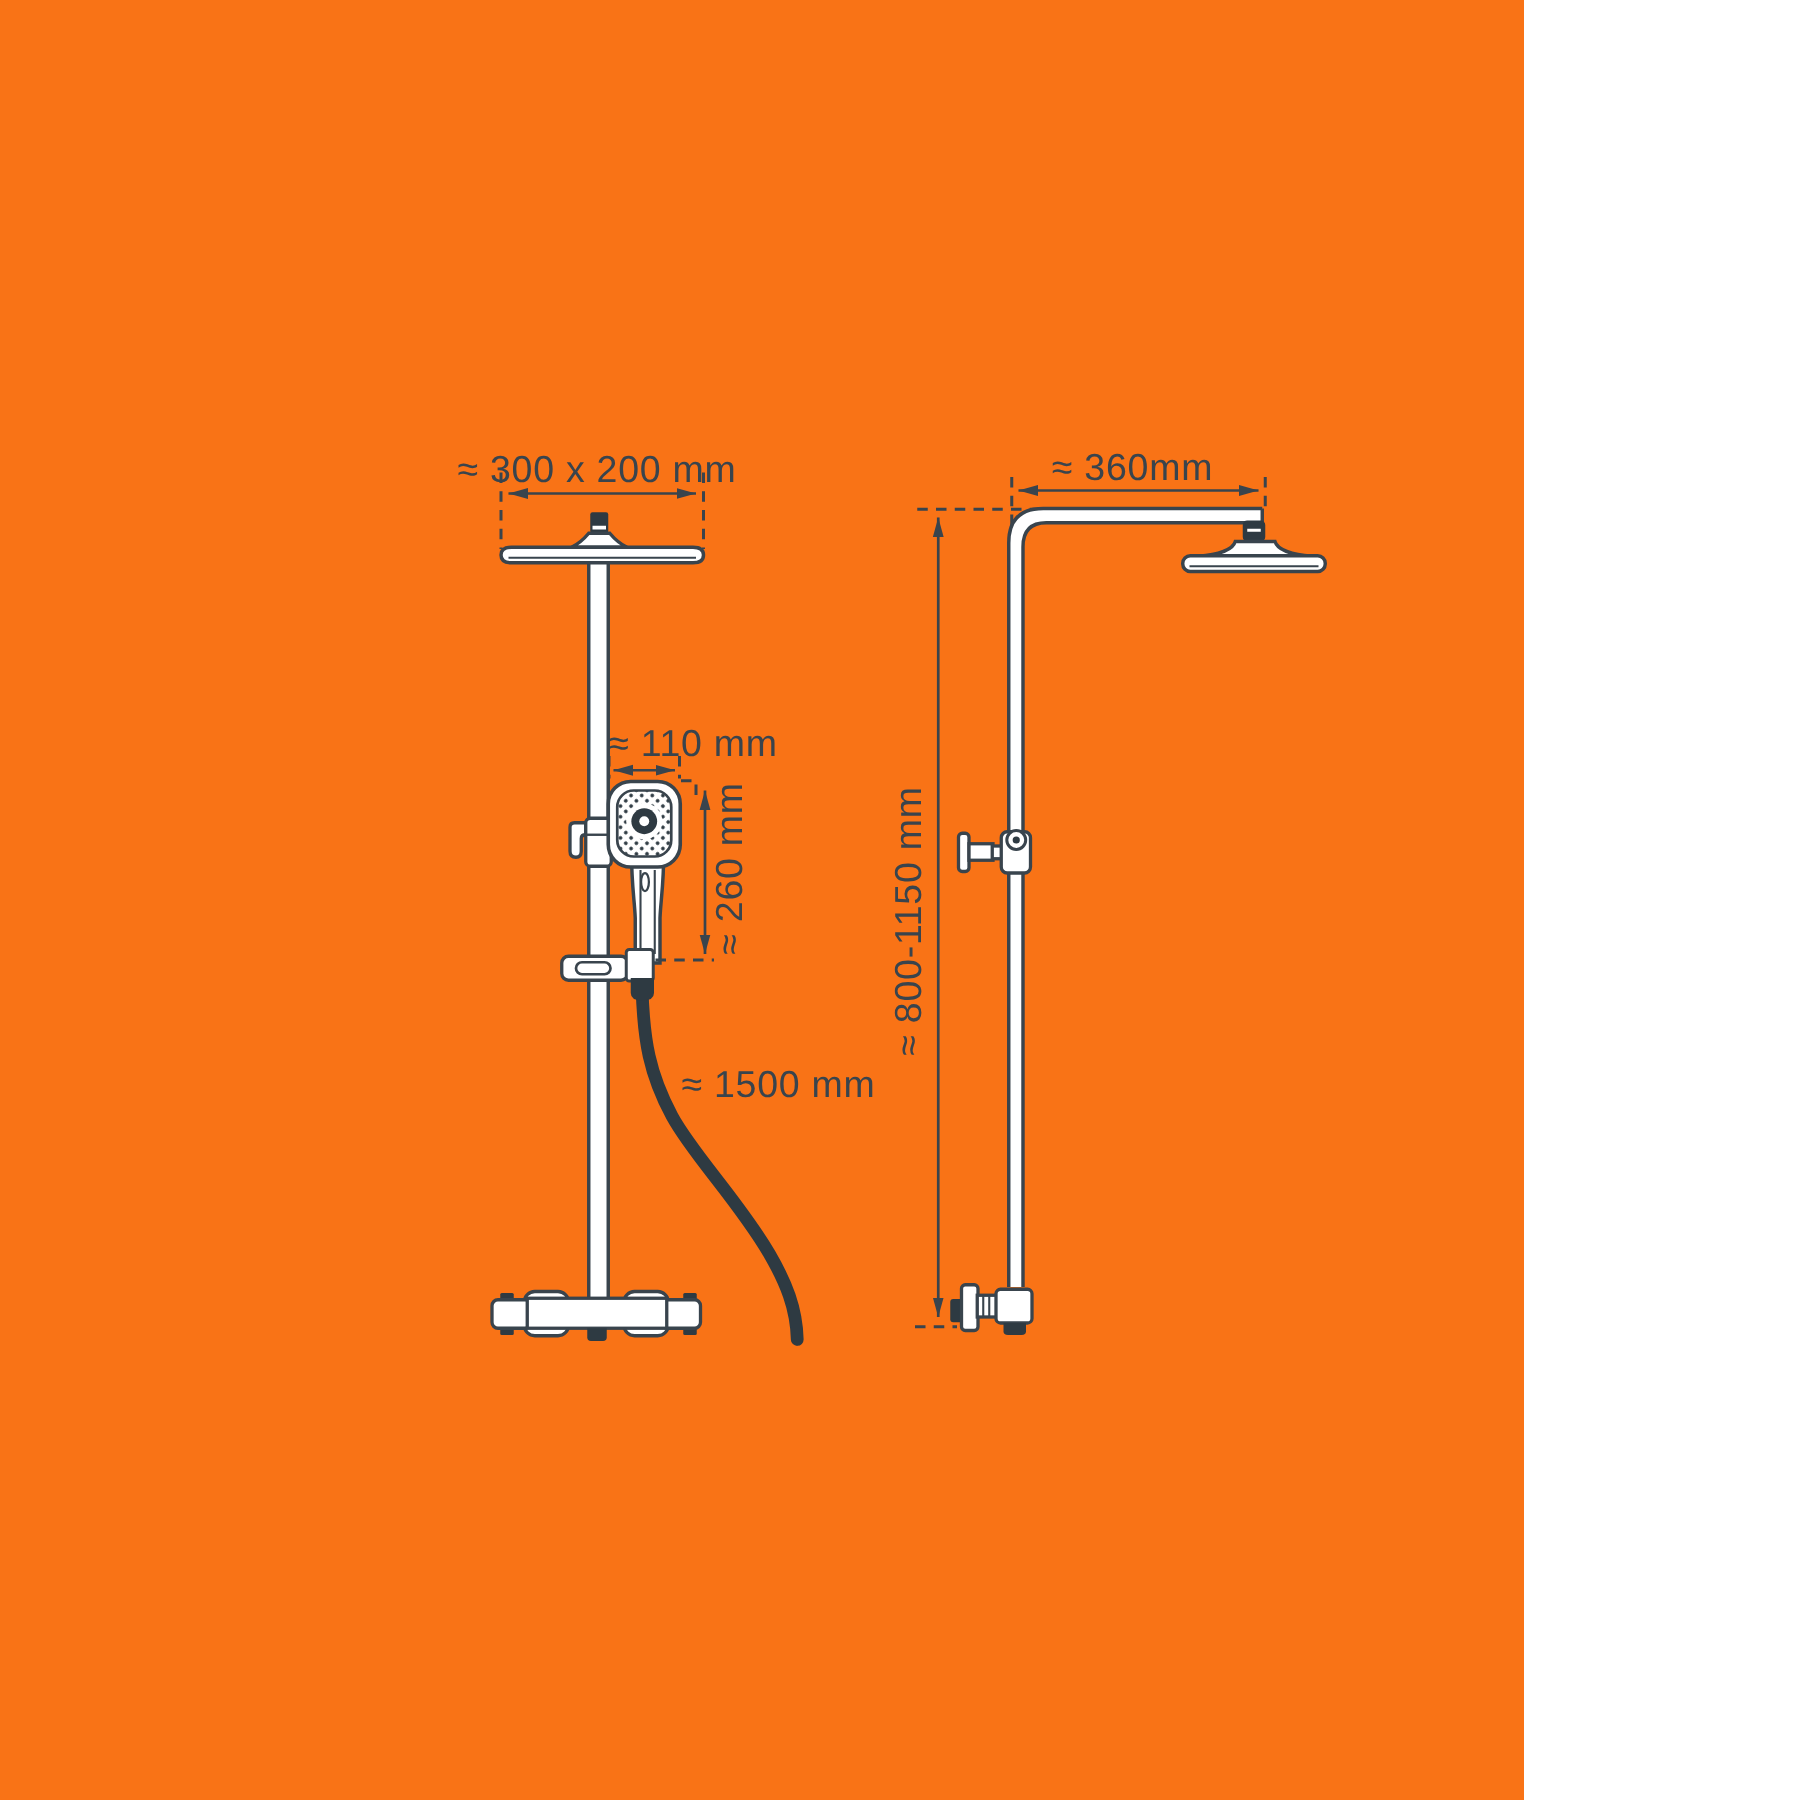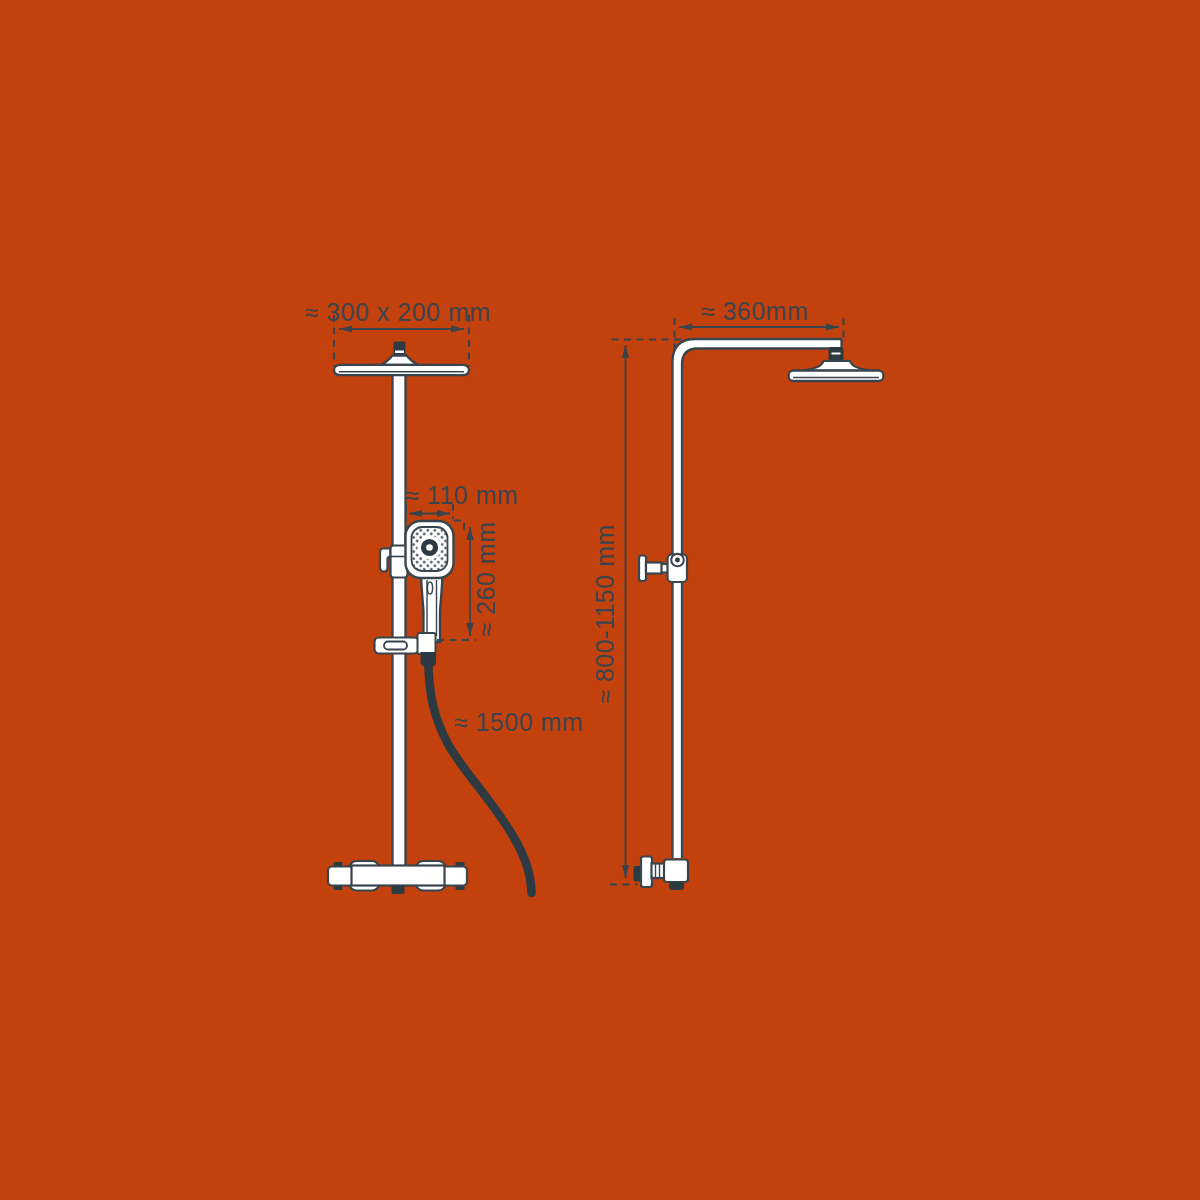--- a/index.html
+++ b/index.html
@@ -1,17 +1,17 @@
 <!DOCTYPE html>
 <html><head>
 <meta charset="utf-8">
 <style>
   html,body{margin:0;padding:0;background:#ffffff;}
   body{width:1200px;height:1200px;overflow:hidden;}
-  .canvas{width:1200px;height:1200px;background:#c2410c;position:relative;}
+  .canvas{width:1016px;height:1200px;background:#f97316;position:relative;}
   .dim{
     font-family:"Liberation Sans", sans-serif;
     font-size:25px;
     fill:#39444D;
     letter-spacing:0.5px;
   }
   svg{display:block;}
   .ln{stroke:#39444D;fill:none;}
   .w{fill:#ffffff;stroke:#39444D;}
   .dk{fill:#2E3A42;stroke:none;}

